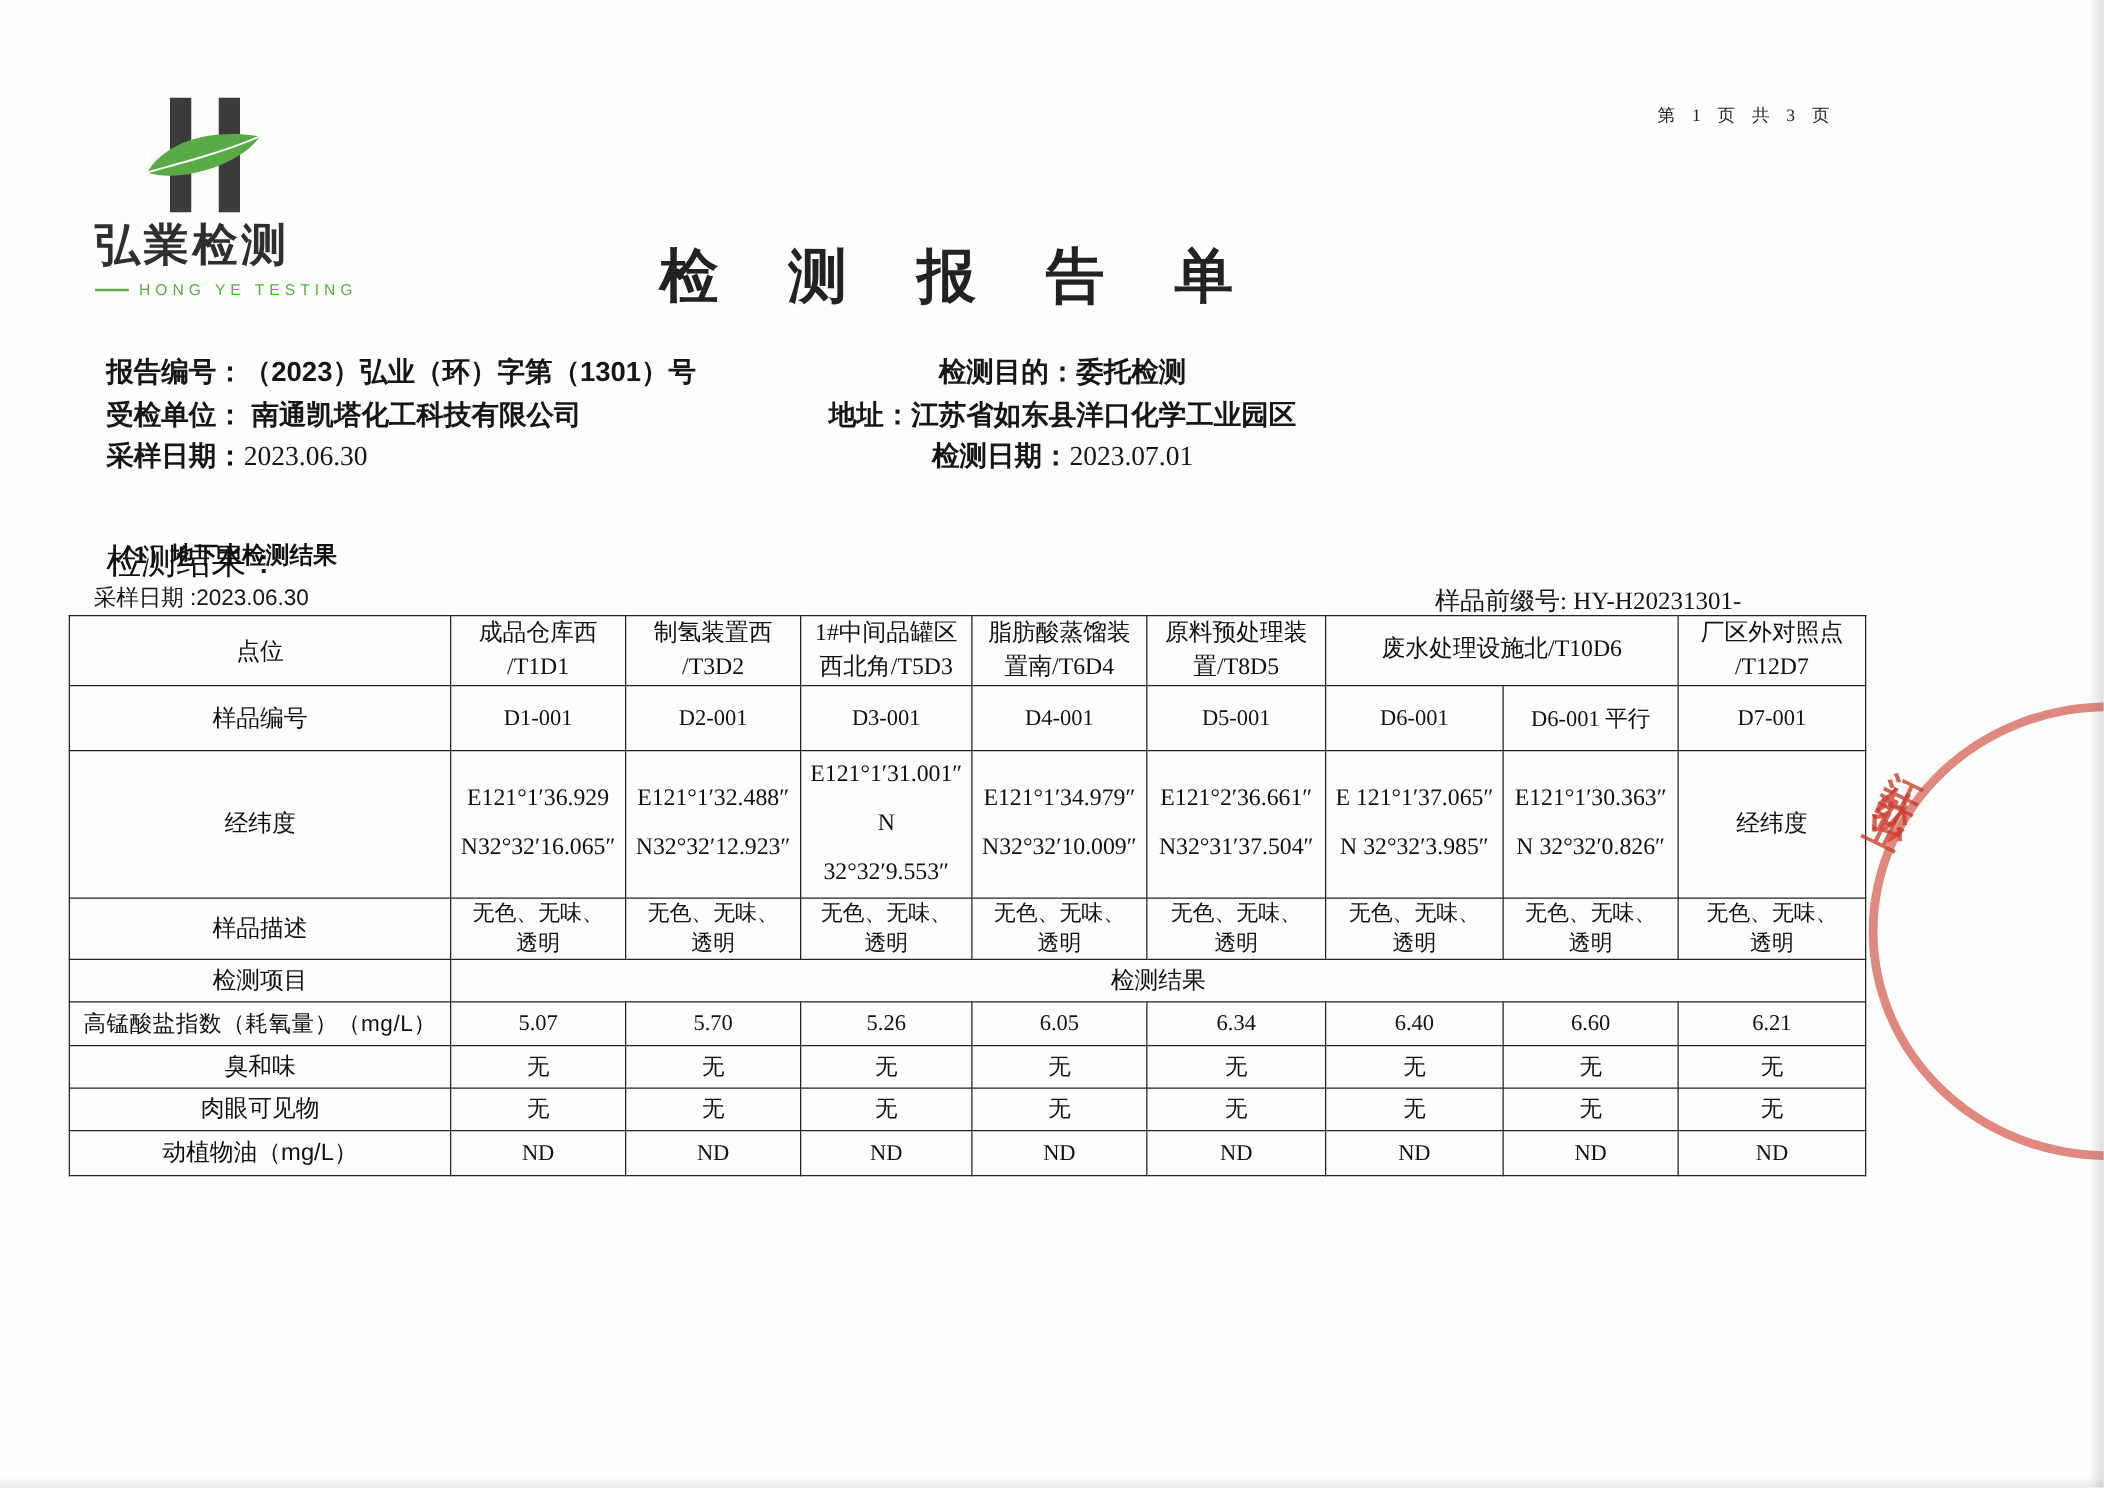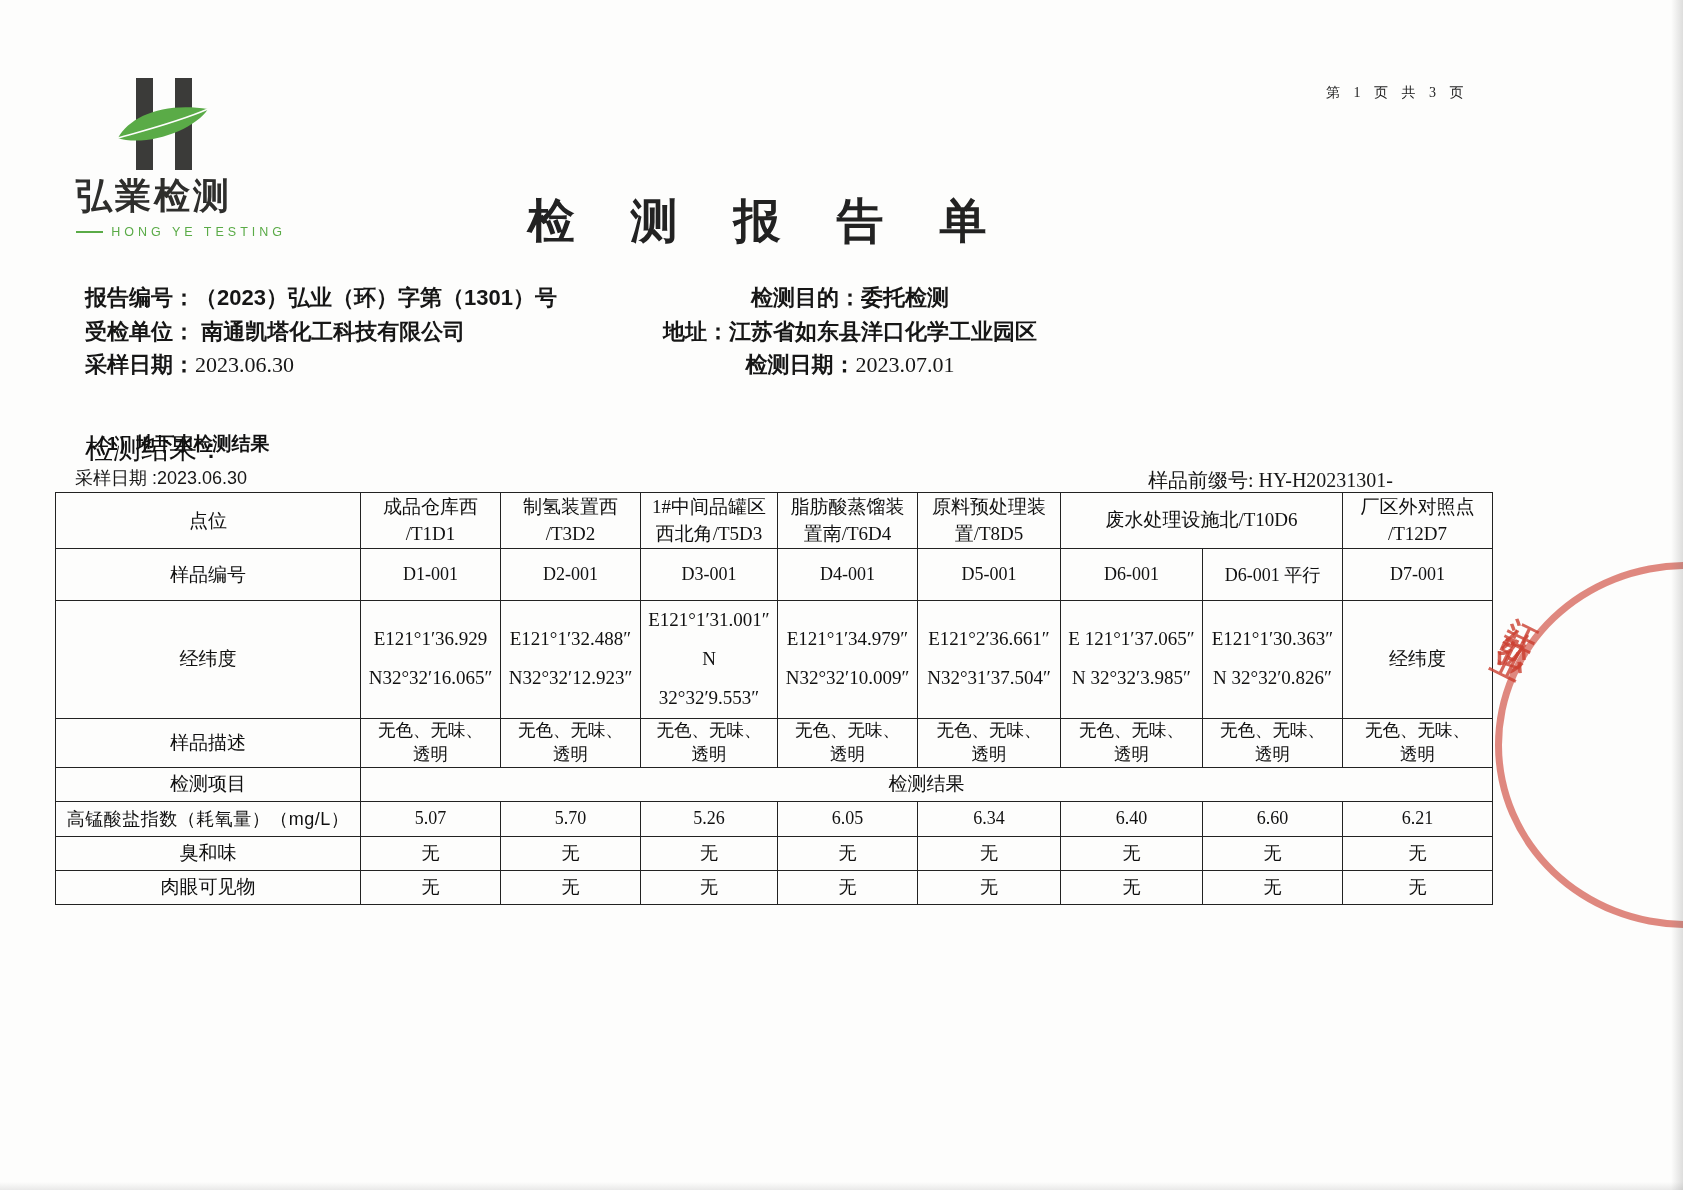--- a/index.html
+++ b/index.html
@@ -223,20 +223,31 @@
       <td class="cn lblcell">肉眼可见物</td>
       <td class="cn val">无</td>
       <td class="cn val">无</td>
       <td class="cn val">无</td>
       <td class="cn val">无</td>
       <td class="cn val">无</td>
       <td class="cn val">无</td>
       <td class="cn val">无</td>
       <td class="cn val">无</td>
     </tr>
+    <tr class="r-oil">
+      <td class="cn lblcell">动植物油（mg/L）</td>
+      <td class="val">ND</td>
+      <td class="val">ND</td>
+      <td class="val">ND</td>
+      <td class="val">ND</td>
+      <td class="val">ND</td>
+      <td class="val">ND</td>
+      <td class="val">ND</td>
+      <td class="val">ND</td>
+    </tr>
   </tbody>
     </table>
 
   <div class="stamp">
     <div class="stamp-ring"></div>
     <div class="stamp-text">江苏弘业</div>
   </div>
 
   <div class="edge-right"></div>
   <div class="edge-bottom"></div>

